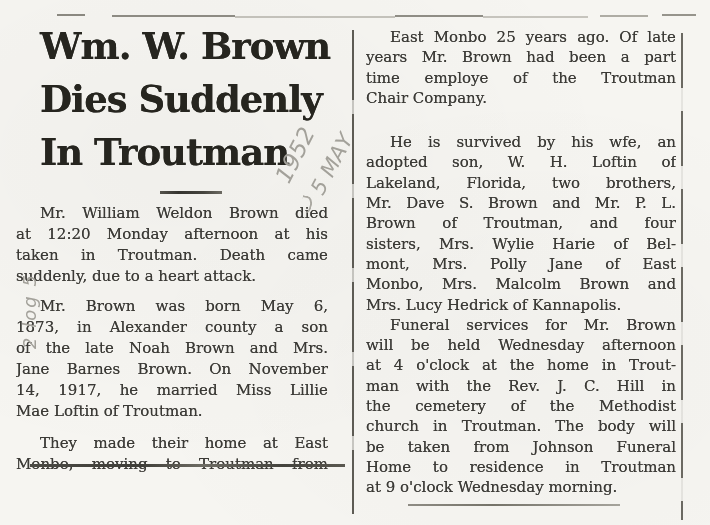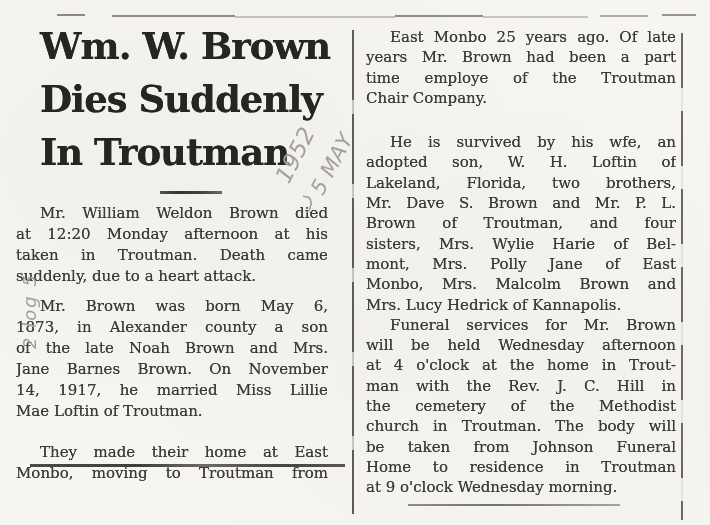--- a/index.html
+++ b/index.html
@@ -33,21 +33,21 @@
   .col-right { left:366px; top:27px;  width:310px; }
 
   .jline { text-align:justify; overflow:hidden; white-space:normal; }
   .col-left  .jline { height:21px;   line-height:21px; }
   .col-right .jline { height:20.3px; line-height:20.3px; }
   .jline:not(.last)::after { content:""; display:inline-block; width:100%; height:0; }
   .jline.last { text-align:left; }
   .para .jline:first-child { padding-left:24px; }
 
   .col-left  .para:nth-child(2) { margin-top:9px; }
-  .col-left  .para:nth-child(3) { margin-top:20px; }
+  .col-left  .para:nth-child(3) { margin-top:11px; }
   .col-right .para:nth-child(2) { margin-top:24px; }
   .col-right .para:nth-child(3) { margin-top:0; }
 
   
   .rule { position:absolute; }
   .top-rule-a { left:57px;  top:14px; width:28px;  height:2px; background:#8a8880; }
   .top-rule-b { left:112px; top:15px; width:123px; height:2px; background:#8d8b83; }
   .top-rule-c { left:235px; top:16px; width:160px; height:1.5px; background:#c3c1ba; }
   .top-rule-d { left:395px; top:15px; width:88px;  height:2px; background:#8f8d85; }
   .top-rule-e { left:483px; top:16px; width:105px; height:1.5px; background:#c6c4bd; }

